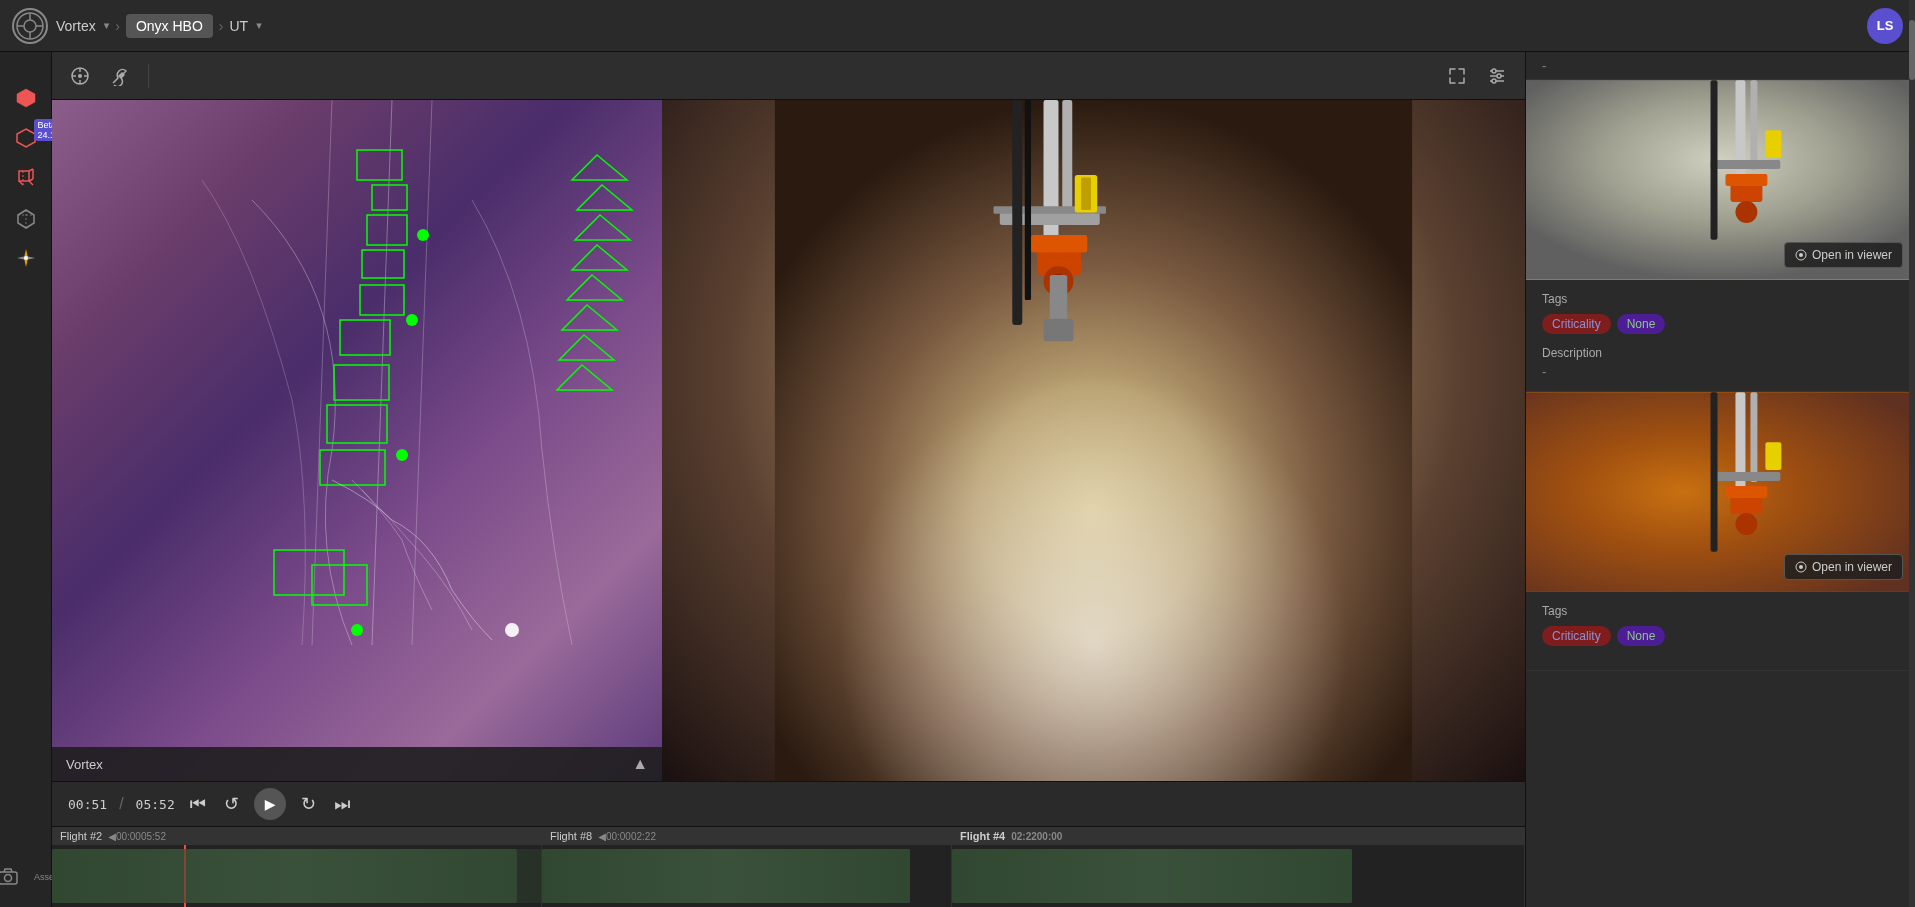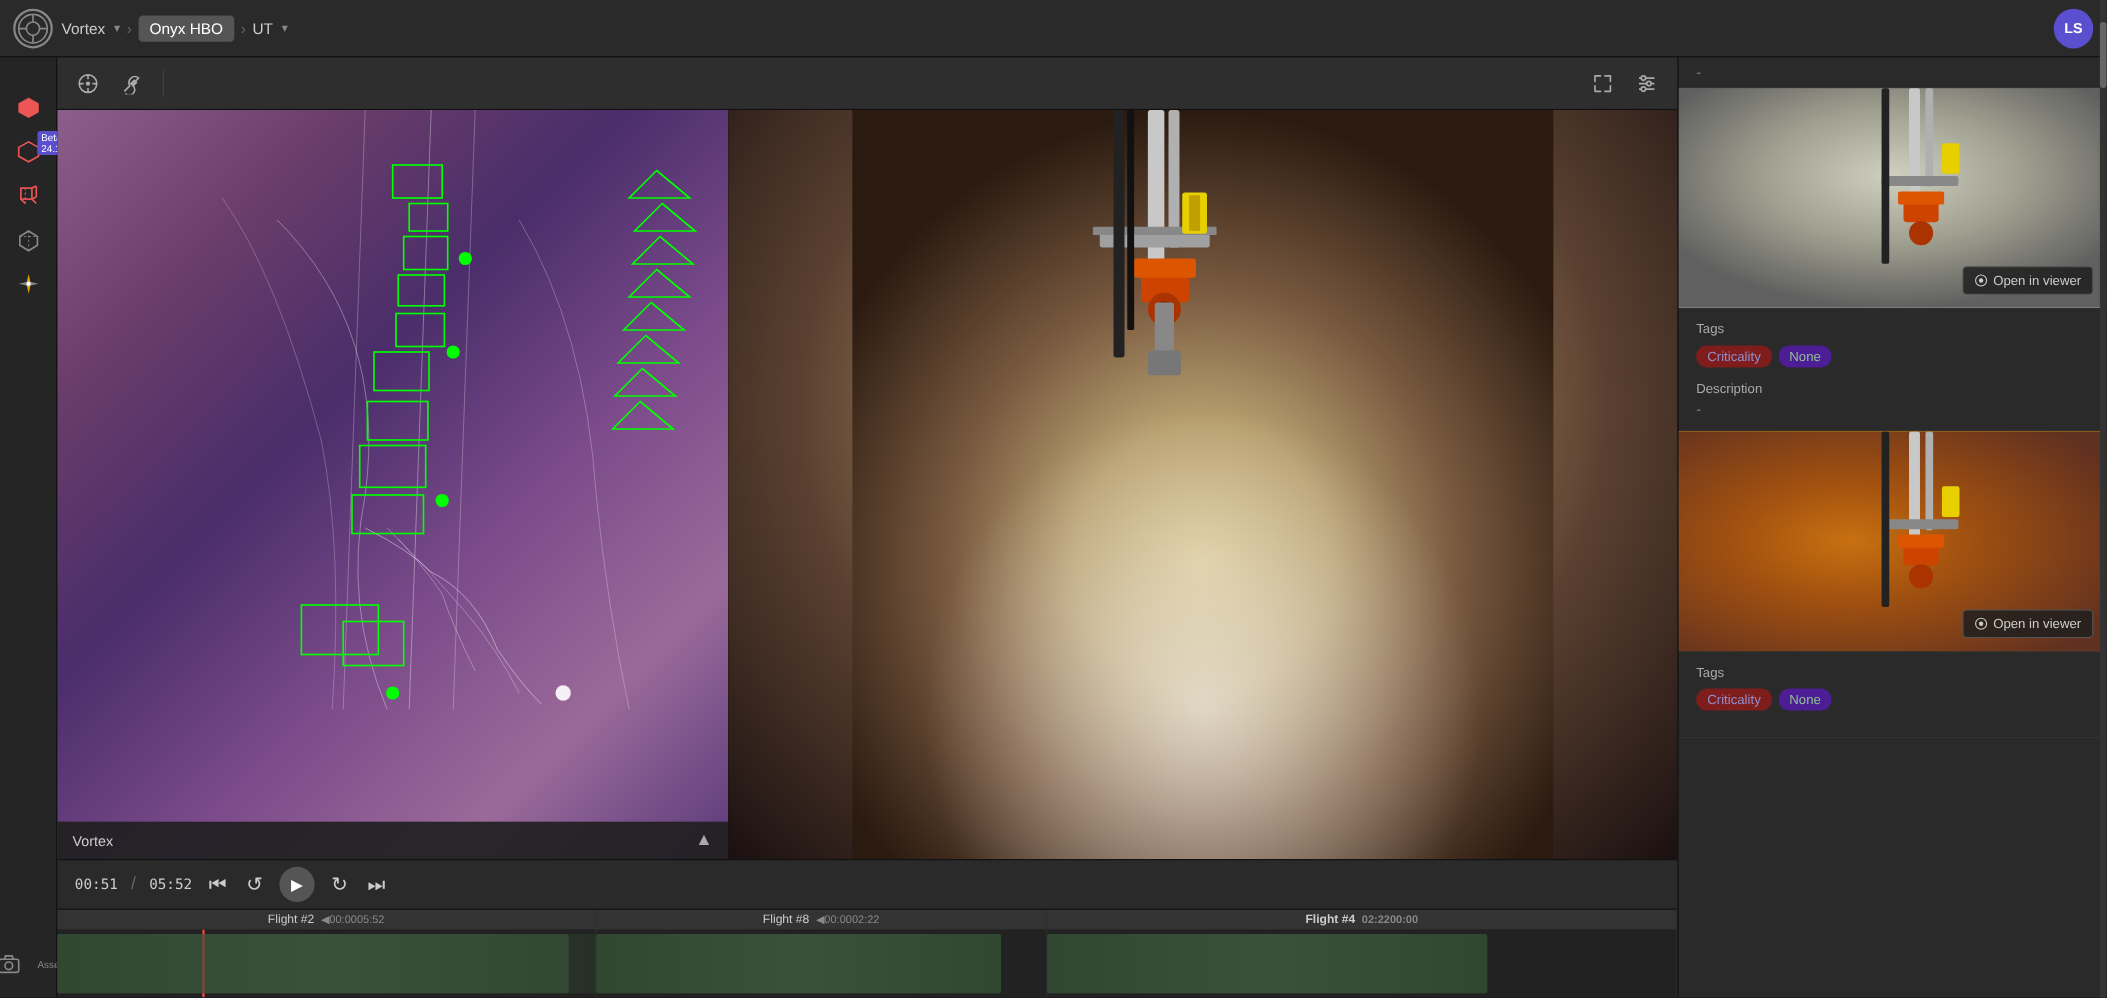--- a/index.html
+++ b/index.html
@@ -281,21 +281,21 @@
       border-right: 1px solid #333;
     }
 
     .track-header {
       background: #333;
       padding: 3px 8px;
       font-size: 11px;
       color: #ccc;
       display: flex;
       align-items: center;
-      justify-content: center;
+      justify-content: flex-start;
     }
 
     .track-time-end { font-size: 10px; color: #888; }
 
     .track-body {
       flex: 1;
       background: #222;
       position: relative;
       overflow: hidden;
     }

